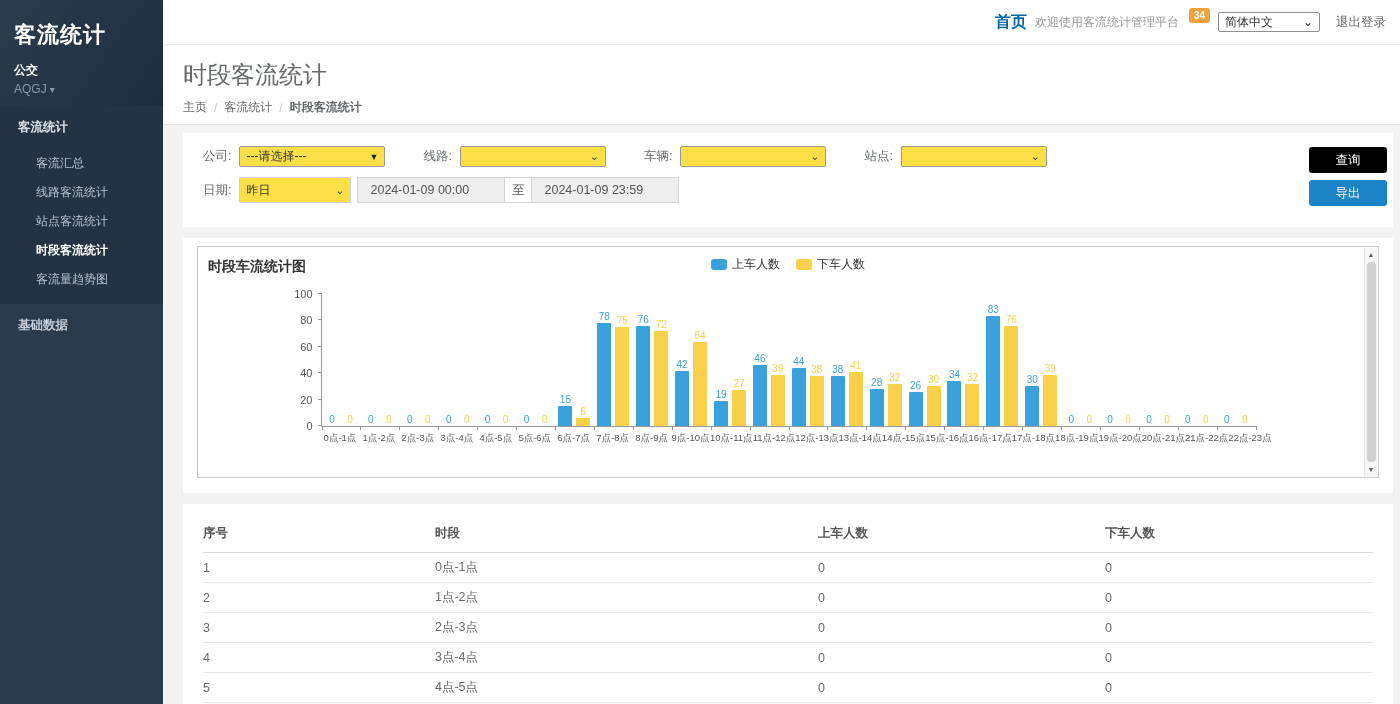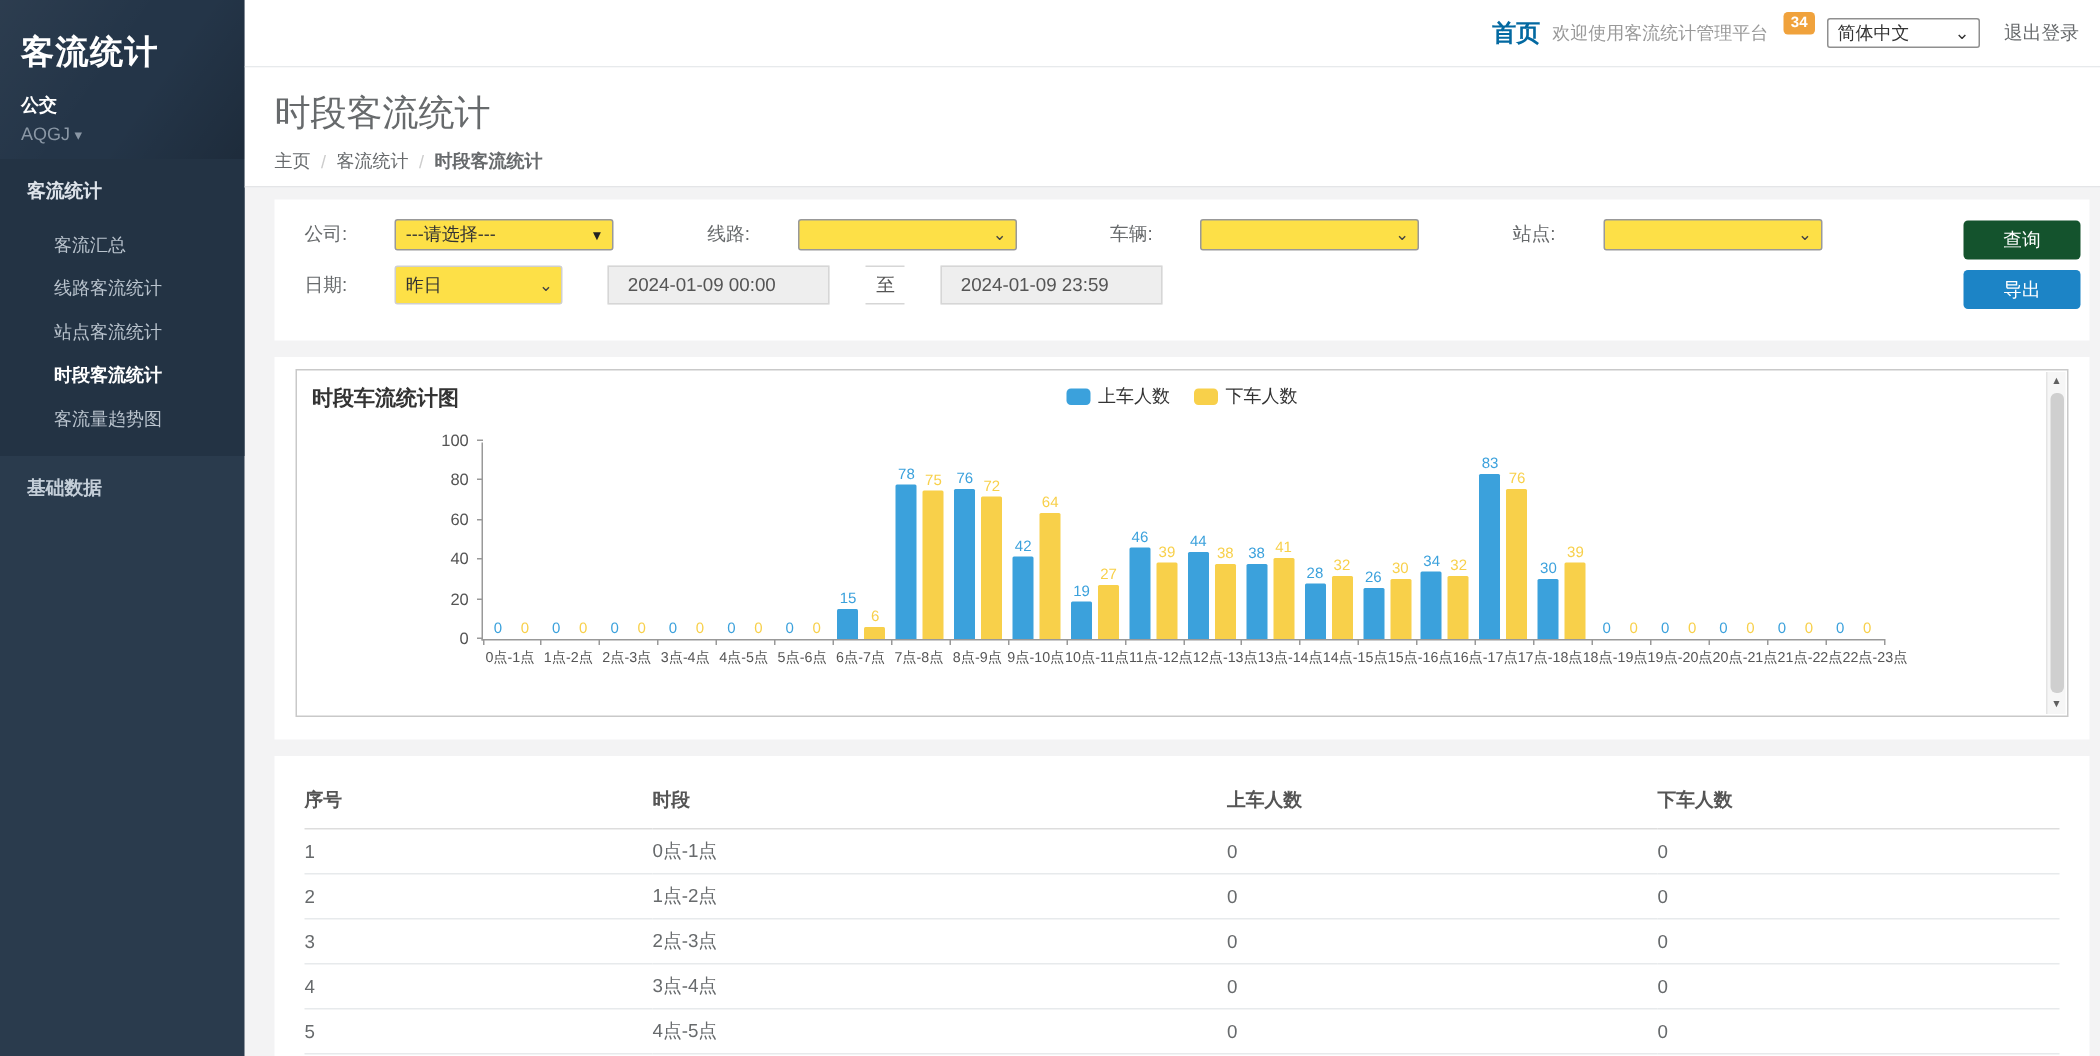--- a/index.html
+++ b/index.html
@@ -42,38 +42,38 @@
   .breadcrumb { margin-top:8px; font-size:12px; color:#676a6c; display:flex; gap:7px; align-items:center; }
   .breadcrumb .sep { color:#cccccc; }
   .breadcrumb .last { font-weight:bold; color:#676a6c; }
   .crumb { cursor:pointer; }
 
   .content { flex:1; padding:8px 7px 0 20px; overflow:hidden; }
   .panel { background:#ffffff; }
 
   
   .filter-panel { padding:13px 20px 14px 20px; position:relative; }
-  .filter-row { display:flex; align-items:center; margin-bottom:10px;gap:24px; }
+  .filter-row { display:flex; align-items:center; margin-bottom:10px; }
   .filter-row:last-child { margin-bottom:0; }
   .f-label { font-size:12.5px; color:#676a6c; margin-right:8px; }
   .sel { background:#fde047; border:1px solid #999; display:flex; align-items:center; justify-content:space-between;
     height:21px; font-size:12px; color:#333; padding:0 6px; cursor:pointer; margin-right:38px; }
   .sel.company { width:146px; border-radius:2px; }
   .sel.plain { width:146px; border-radius:2px; }
   .sel .arrow-solid { font-size:9px; color:#222; }
   .sel .arrow-thin { font-size:11px; color:#444; }
   .sel-date { width:112px; height:26px; border:1px solid #cfcfcf; border-radius:2px; margin-right:6px; }
   .date-box { width:148px; height:26px; background:#eeeeee; border:1px solid #d6d6d6; color:#555;
     font-size:12.5px; display:flex; align-items:center; padding-left:12px; cursor:pointer; }
   .to-box { width:26px; height:26px; background:#fff; border-top:1px solid #d6d6d6; border-bottom:1px solid #d6d6d6;
     display:flex; align-items:center; justify-content:center; font-size:12.5px; color:#555; }
   .btn-col { position:absolute; right:6px; top:14px; display:flex; flex-direction:column; gap:7px; }
   .btn { width:78px; height:26px; border:none; border-radius:3px; color:#fff; font-size:12.5px;
     cursor:pointer; font-family:inherit; }
-  .btn-query { background:#14532d; }
+  .btn-query { background:#000000; }
   .btn-export { background:#1c84c6; }
 
   
   .chart-panel { margin-top:11px; padding:8px 14px 15px 14px; }
   .chart-box { border:1px solid #c9c9c9; height:232px; position:relative; background:#fff; }
   .chart-header { position:relative; height:30px; padding:10px 0 0 10px; }
   .chart-title { font-size:14px; font-weight:bold; color:#333; }
   .legend { position:absolute; left:50%; top:9px; transform:translateX(-50%); display:flex; gap:16px; }
   .legend-item { display:flex; align-items:center; gap:5px; cursor:pointer; }
   .legend-swatch { width:16px; height:11px; border-radius:3px; }

